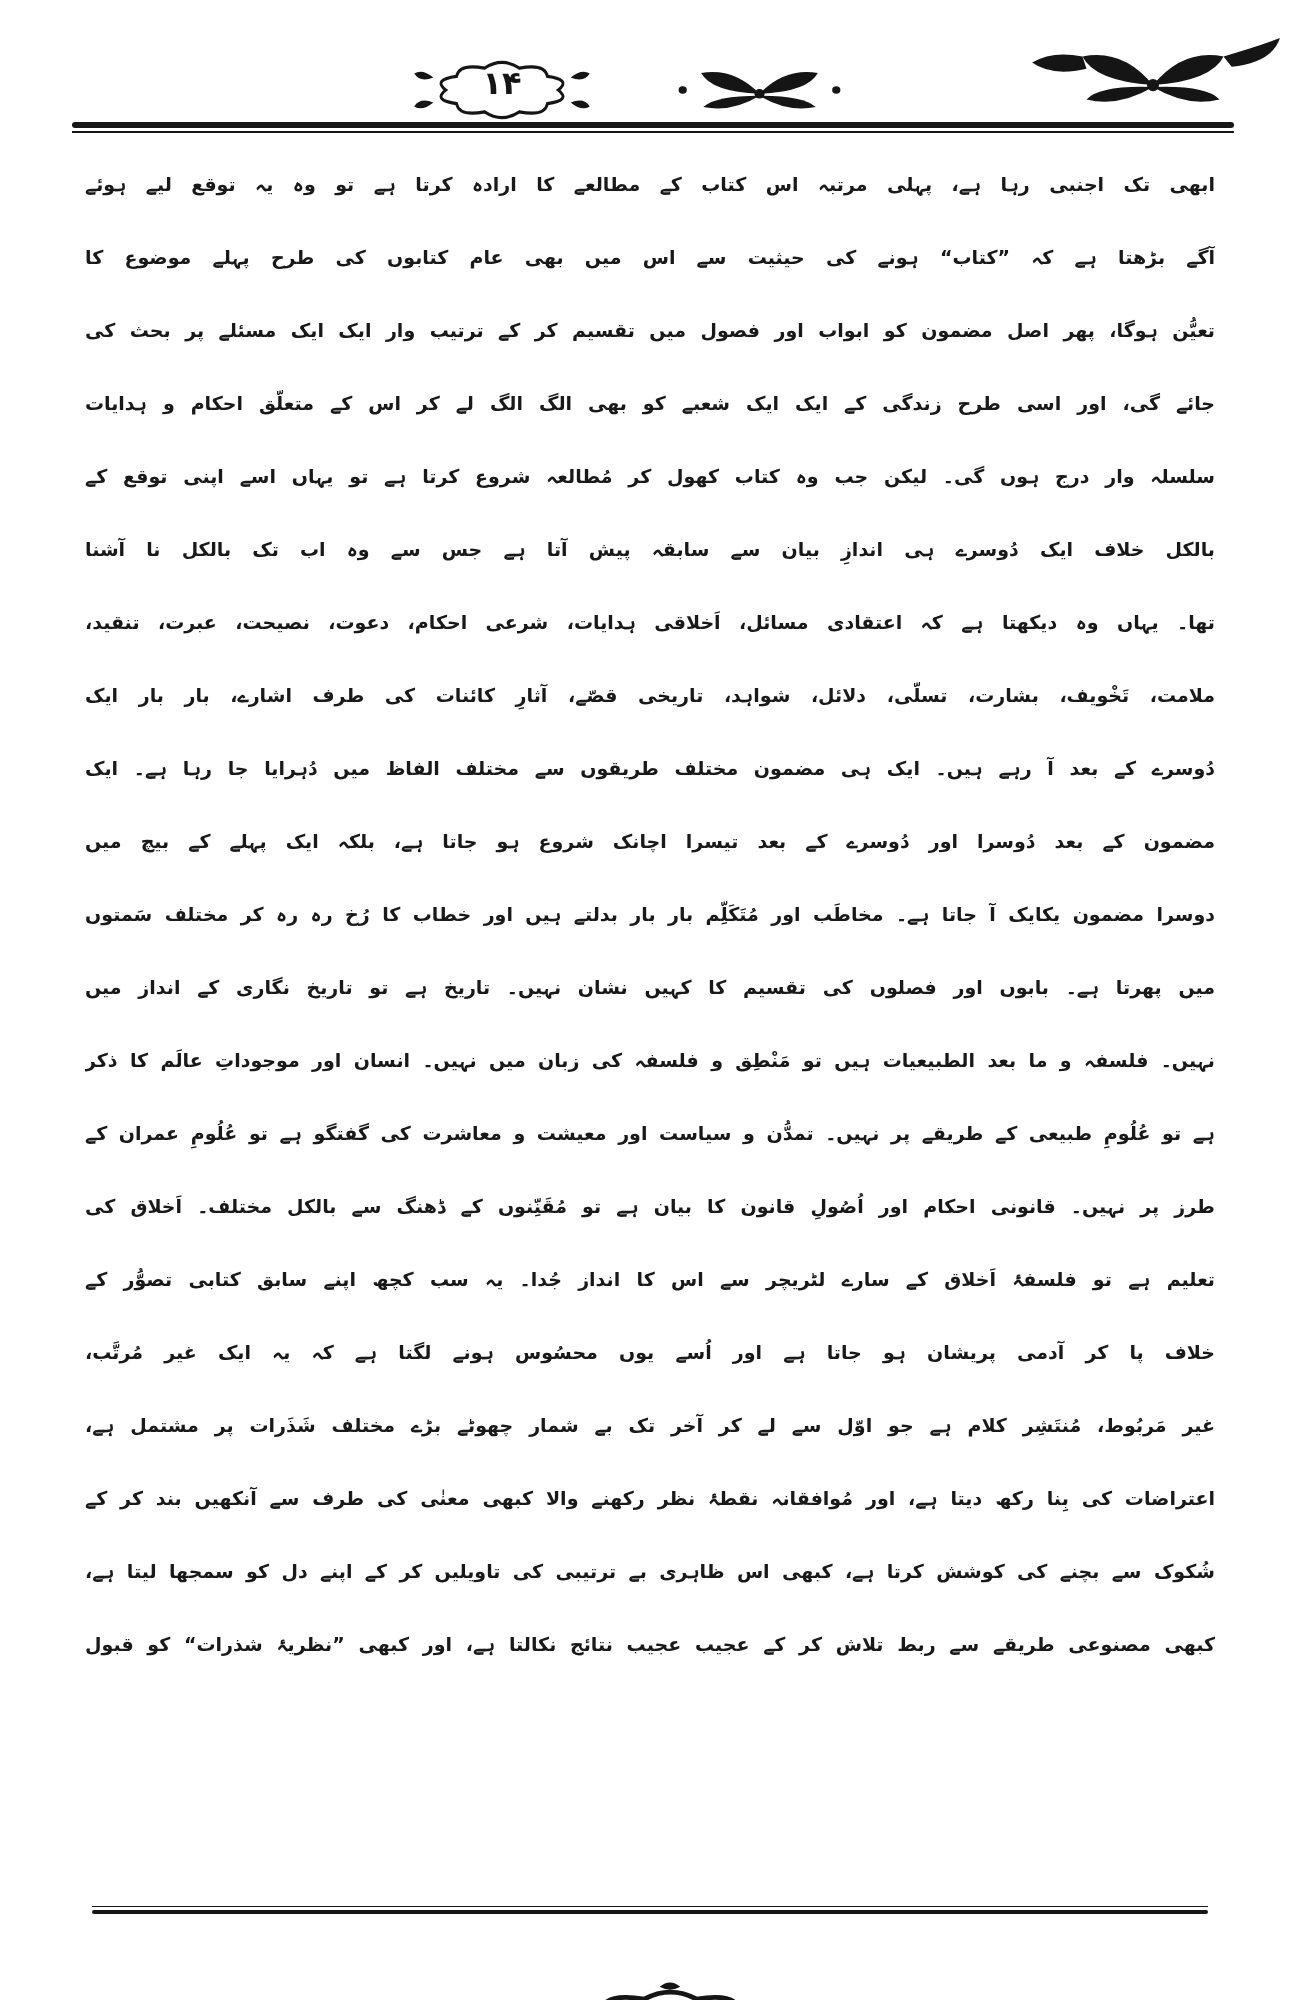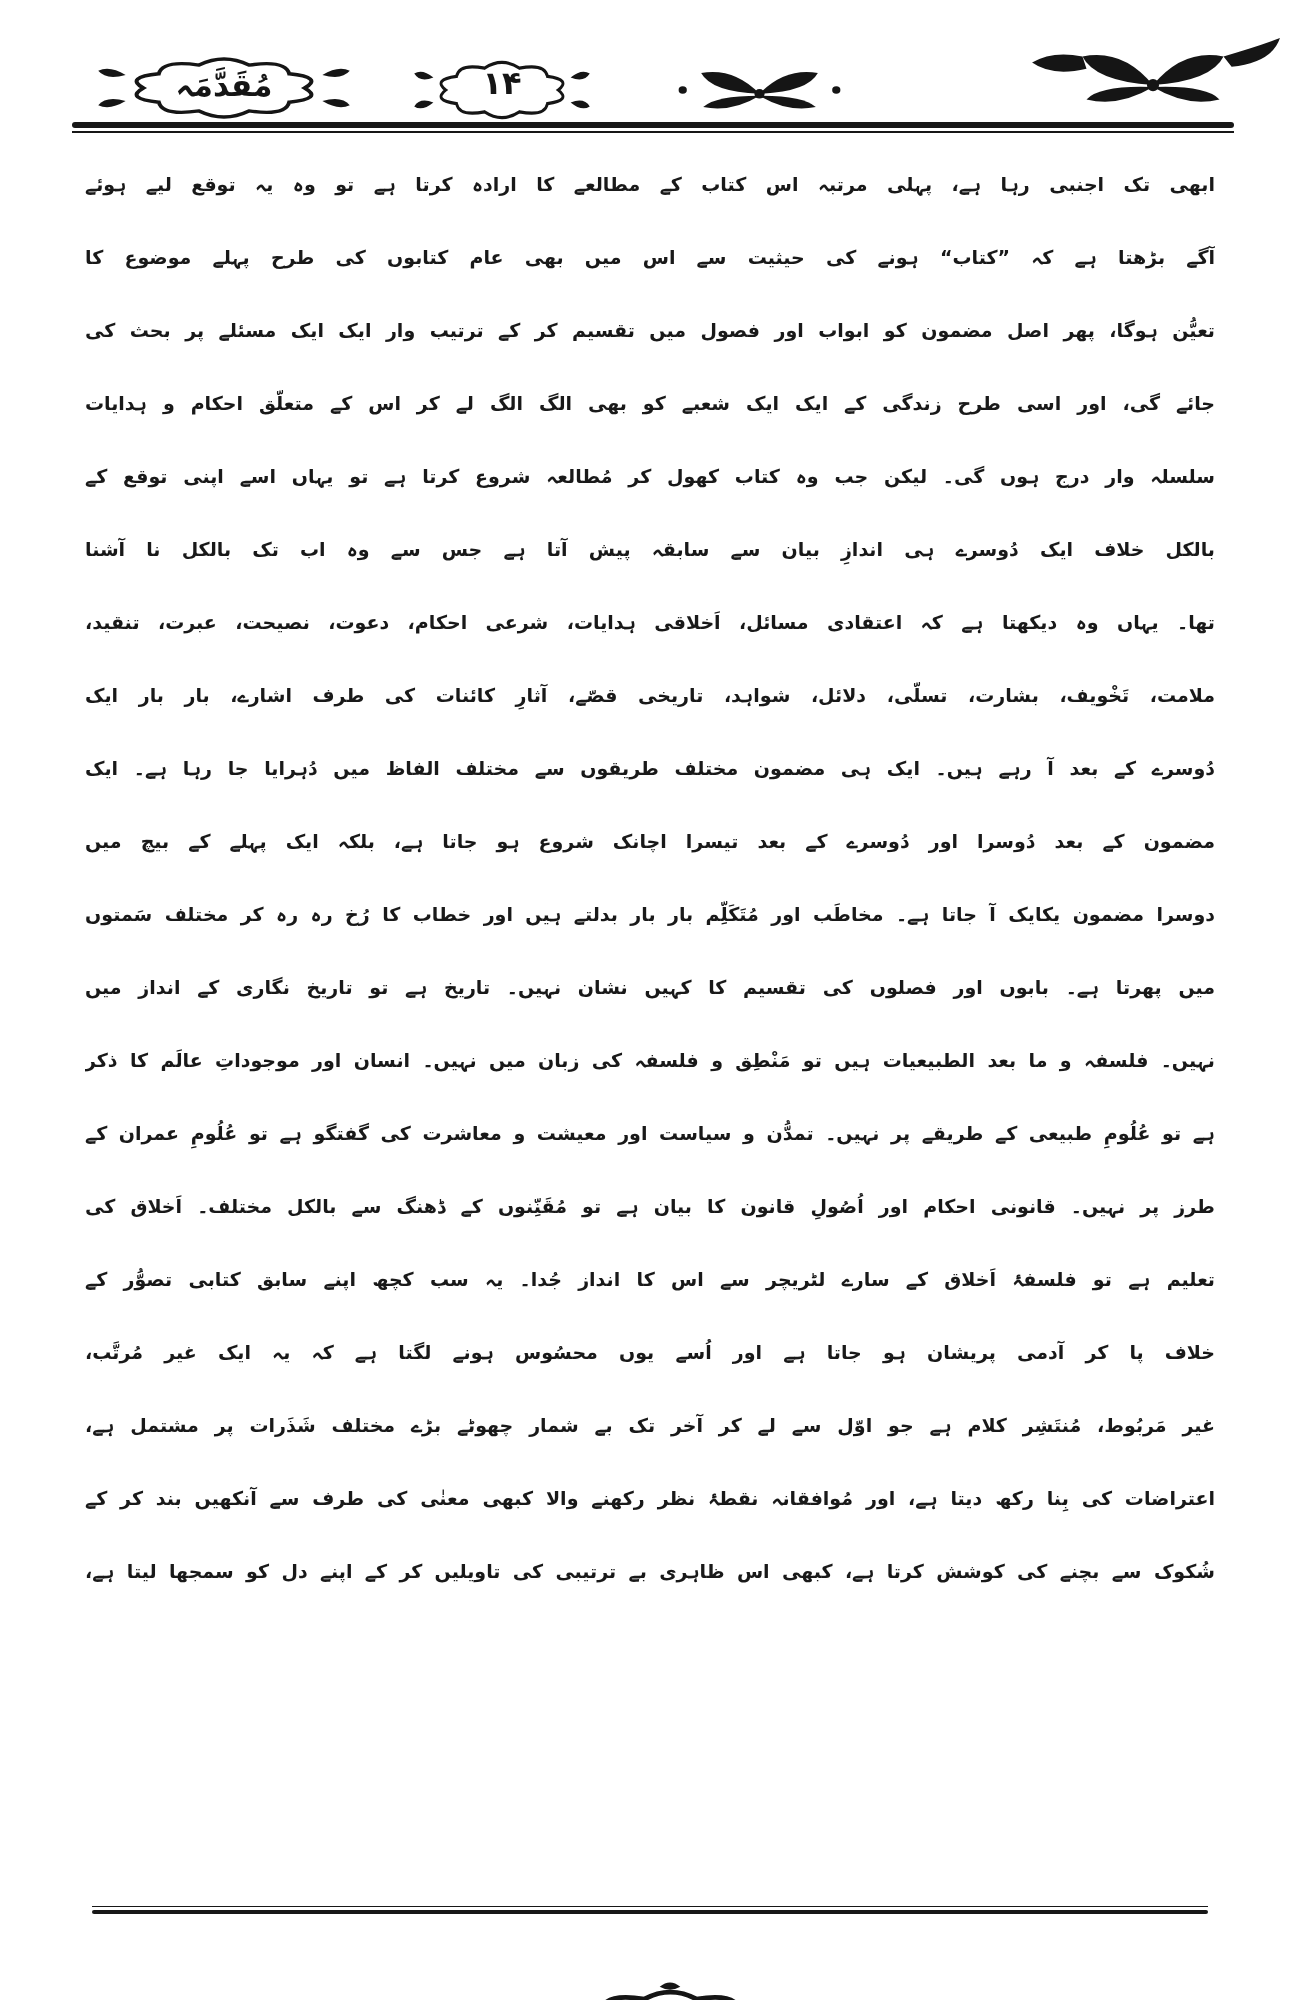--- a/index.html
+++ b/index.html
@@ -64,32 +64,20 @@
 </head>
 <body>
 
 <div class="page">
 
   <div class="hdr-rule">
     <div class="thick"></div>
     <div class="thin"></div>
   </div>
 
-  <div class="ornament" id="orn-title">
-    <span>
-      <svg viewBox="-40 -16 320 122" preserveAspectRatio="none" aria-hidden="true">
-        <path d="M220 45 Q243.6 29.3 200.9 24.4 Q196.4 3.9 150.9 11.7 Q120 -5.8 89.1 11.7 Q43.6 3.9 39.1 24.4 Q-3.6 29.3 20 45 Q-3.6 60.7 39.1 65.6 Q43.6 86.1 89.1 78.3 Q120 95.8 150.9 78.3 Q196.4 86.1 200.9 65.6 Q243.6 60.7 220 45 Z" fill="none" stroke="#151515" stroke-width="5"></path>
-        <path d="M-2 26 q-20 -14 -34 -6 q10 14 34 6 z" fill="#151515"></path>
-        <path d="M-2 64 q-20 14 -34 6 q10 -14 34 -6 z" fill="#151515"></path>
-        <path d="M242 26 q20 -14 34 -6 q-10 14 -34 6 z" fill="#151515"></path>
-        <path d="M242 64 q20 14 34 6 q-10 -14 -34 -6 z" fill="#151515"></path>
-      </svg>
-    </span>
-    <div class="orn-label">مُقَدَّمَہ</div>
-  </div>
 
   <div class="ornament" id="orn-page">
     <span>
       <svg viewBox="-40 -16 320 122" preserveAspectRatio="none" aria-hidden="true">
         <path d="M220 45 Q243.6 29.3 200.9 24.4 Q196.4 3.9 150.9 11.7 Q120 -5.8 89.1 11.7 Q43.6 3.9 39.1 24.4 Q-3.6 29.3 20 45 Q-3.6 60.7 39.1 65.6 Q43.6 86.1 89.1 78.3 Q120 95.8 150.9 78.3 Q196.4 86.1 200.9 65.6 Q243.6 60.7 220 45 Z" fill="none" stroke="#151515" stroke-width="5"></path>
         <path d="M-2 26 q-20 -14 -34 -6 q10 14 34 6 z" fill="#151515"></path>
         <path d="M-2 64 q-20 14 -34 6 q10 -14 34 -6 z" fill="#151515"></path>
         <path d="M242 26 q20 -14 34 -6 q-10 14 -34 6 z" fill="#151515"></path>
         <path d="M242 64 q20 14 34 6 q-10 -14 -34 -6 z" fill="#151515"></path>
       </svg>
@@ -139,20 +127,21 @@
     <div class="bline">دوسرا مضمون یکایک آ جاتا ہے۔ مخاطَب اور مُتَکَلِّم بار بار بدلتے ہیں اور خطاب کا رُخ رہ رہ کر مختلف سَمتوں</div>
     <div class="bline">میں پھرتا ہے۔ بابوں اور فصلوں کی تقسیم کا کہیں نشان نہیں۔ تاریخ ہے تو تاریخ نگاری کے انداز میں</div>
     <div class="bline">نہیں۔ فلسفہ و ما بعد الطبیعیات ہیں تو مَنْطِق و فلسفہ کی زبان میں نہیں۔ انسان اور موجوداتِ عالَم کا ذکر</div>
     <div class="bline">ہے تو عُلُومِ طبیعی کے طریقے پر نہیں۔ تمدُّن و سیاست اور معیشت و معاشرت کی گفتگو ہے تو عُلُومِ عمران کے</div>
     <div class="bline">طرز پر نہیں۔ قانونی احکام اور اُصُولِ قانون کا بیان ہے تو مُقَنِّنوں کے ڈھنگ سے بالکل مختلف۔ اَخلاق کی</div>
     <div class="bline">تعلیم ہے تو فلسفۂ اَخلاق کے سارے لٹریچر سے اس کا انداز جُدا۔ یہ سب کچھ اپنے سابق کتابی تصوُّر کے</div>
     <div class="bline">خلاف پا کر آدمی پریشان ہو جاتا ہے اور اُسے یوں محسُوس ہونے لگتا ہے کہ یہ ایک غیر مُرتَّب،</div>
     <div class="bline">غیر مَربُوط، مُنتَشِر کلام ہے جو اوّل سے لے کر آخر تک بے شمار چھوٹے بڑے مختلف شَذَرات پر مشتمل ہے،</div>
     <div class="bline">اعتراضات کی بِنا رکھ دیتا ہے، اور مُوافقانہ نقطۂ نظر رکھنے والا کبھی معنٰی کی طرف سے آنکھیں بند کر کے</div>
     <div class="bline">شُکوک سے بچنے کی کوشش کرتا ہے، کبھی اس ظاہری بے ترتیبی کی تاویلیں کر کے اپنے دل کو سمجھا لیتا ہے،</div>
+    <div class="bline">کبھی مصنوعی طریقے سے ربط تلاش کر کے عجیب عجیب نتائج نکالتا ہے، اور کبھی ”نظریۂ شذرات“ کو قبول</div>
   </div>
 
   <div class="ftr-rule">
     <div class="thin"></div>
   </div>
 
   <div class="ornament" id="orn-footer">
     <span>
       <svg viewBox="0 0 320 100" preserveAspectRatio="none" aria-hidden="true">
         <g transform="translate(62,10) scale(0.82)">

